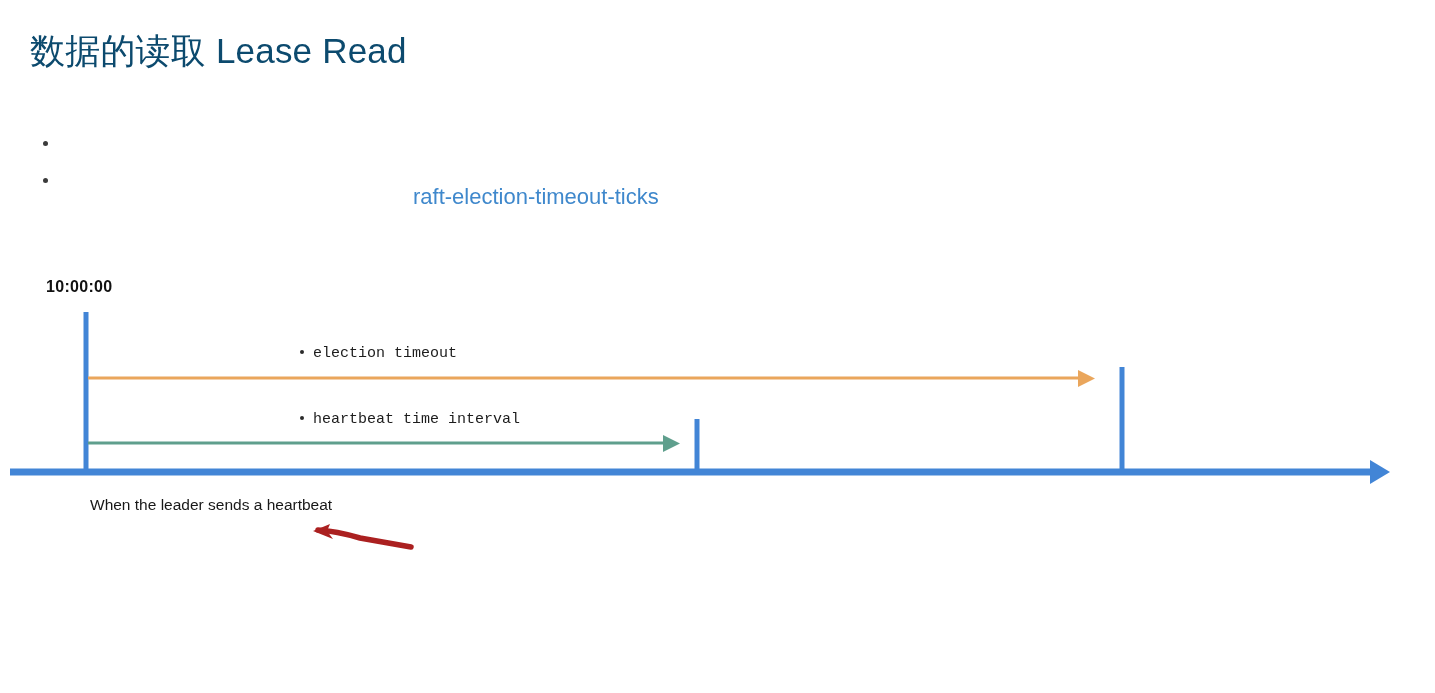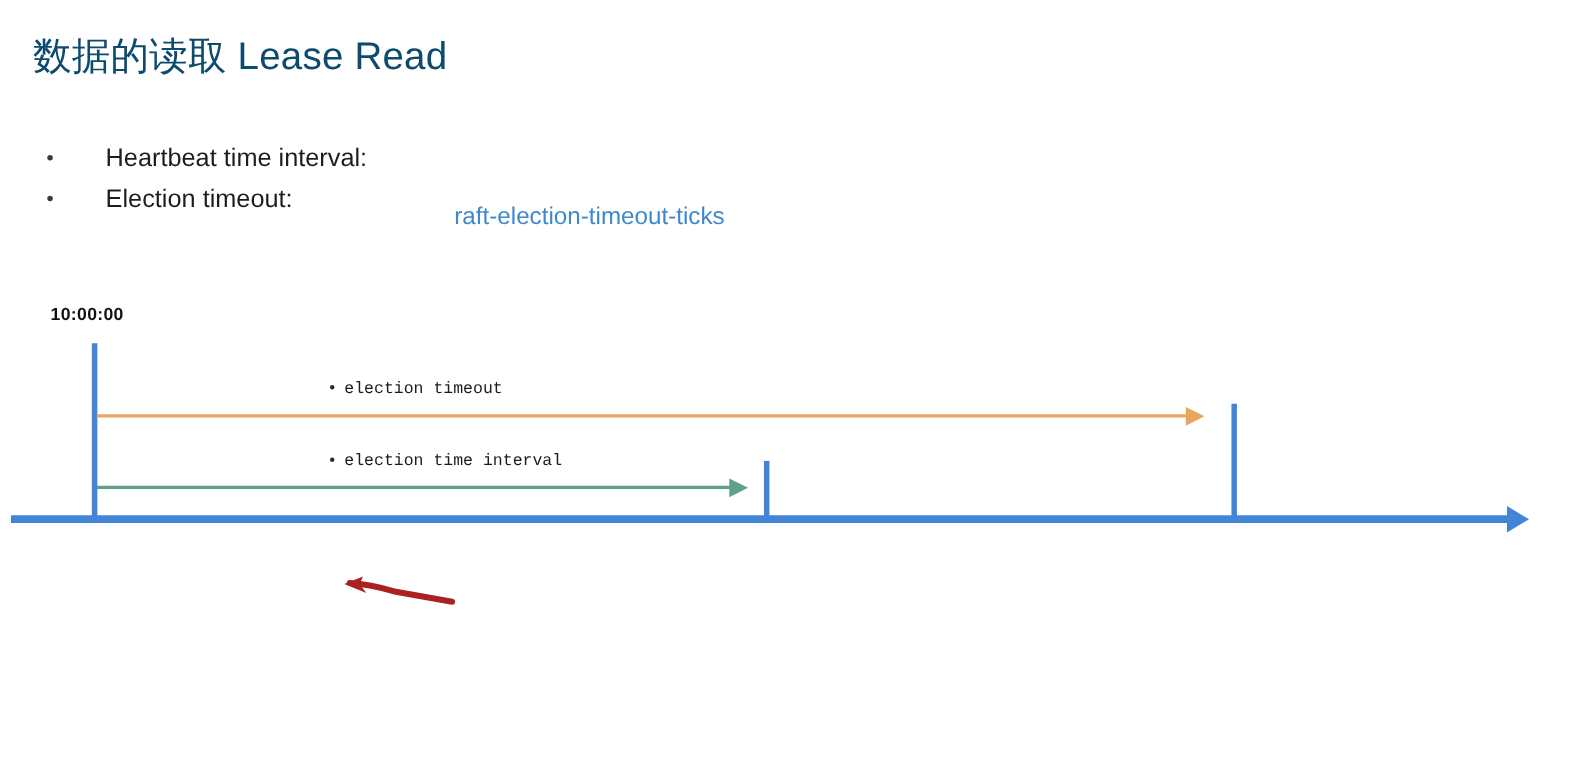--- a/index.html
+++ b/index.html
@@ -119,26 +119,24 @@
 </style>
 </head>
 <body>
 
 <div class="slide-title">数据的读取 Lease Read</div>
 
 <div class="bullet-list">
 
   <div class="bullet-row row-0">
     <span class="bullet-dot"></span>
-    <span class="bullet-label">Heartbeat time interval:</span>
   </div>
 
   <div class="bullet-row row-1">
     <span class="bullet-dot"></span>
-    <span class="bullet-label">Election timeout:</span>
     <span class="bullet-value">raft-election-timeout-ticks</span>
   </div>
 
 </div>
 
 <div class="diagram">
 
   <div class="timestamp-label">10:00:00</div>
 
   <svg class="diagram-svg" width="1435" height="693">
@@ -158,17 +156,18 @@
 
     <path d="M 411 547 L 360 538 Q 336 531 318 530" stroke="#ab2020" stroke-width="5.5" fill="none" stroke-linecap="round"></path>
     <path d="M 313 531 L 330 524 L 327 531 L 333 539 Z" fill="#ab2020"></path>
   </svg>
 
   <div class="inline-note note-election">
     <span class="note-dot"></span><span>election timeout</span>
   </div>
 
   <div class="inline-note note-heartbeat">
-    <span class="note-dot"></span><span>election time interval</span>
+    <span class="note-dot"></span><span>heartbeat time interval</span>
   </div>
 
+  <div class="caption-leader">When the leader sends a heartbeat</div>
 
 </div>
 
 </body></html>

